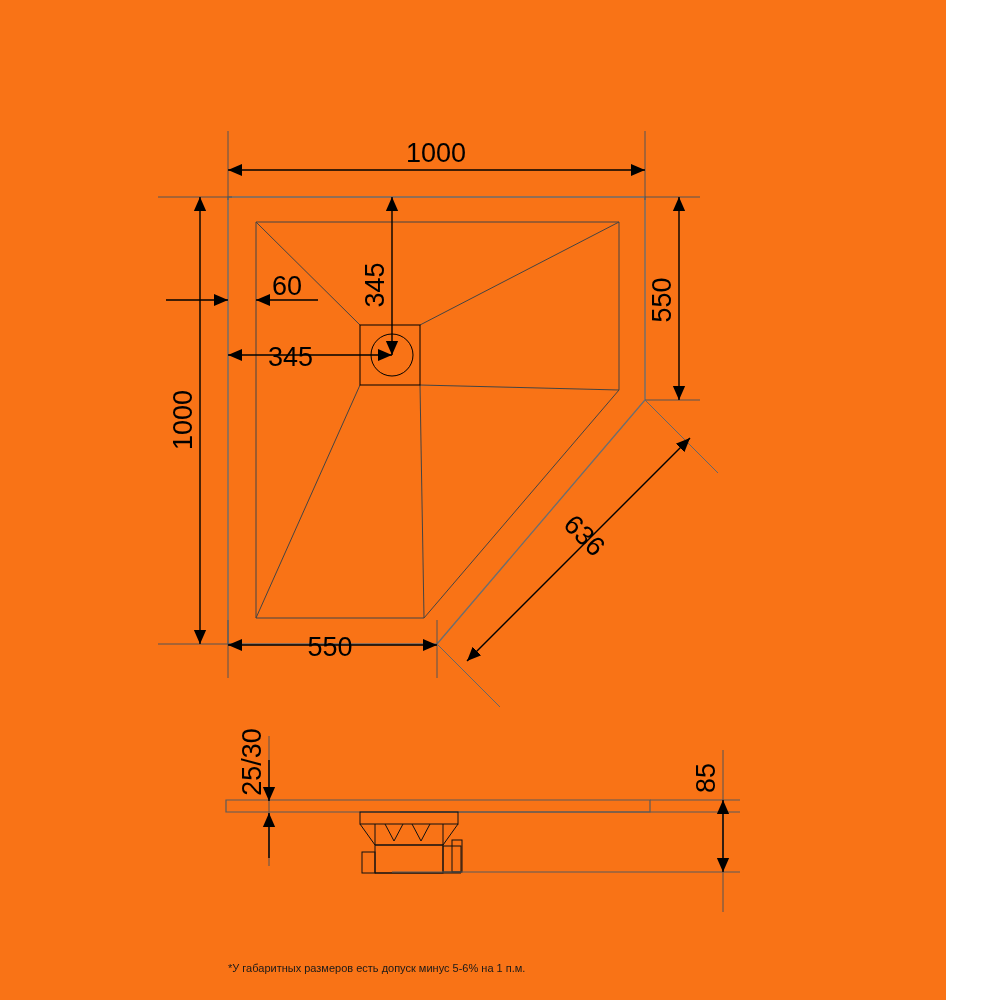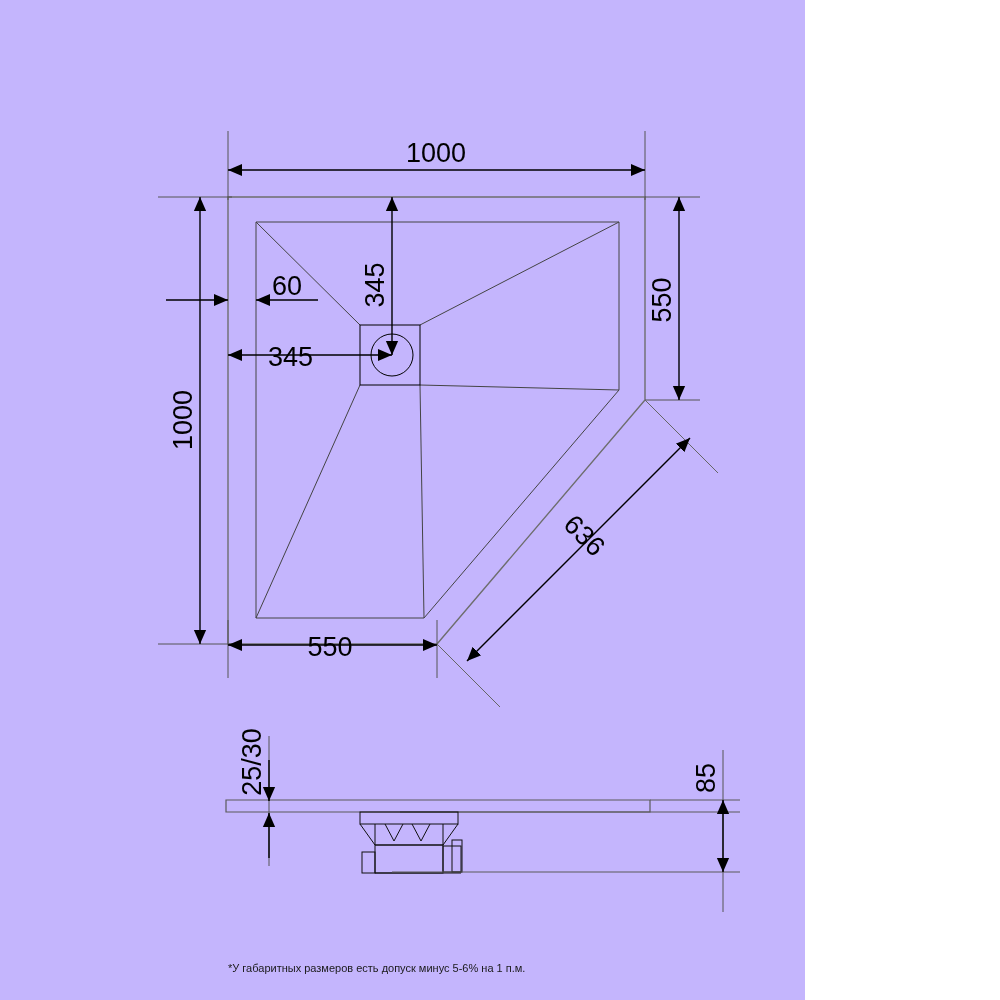--- a/index.html
+++ b/index.html
@@ -6,23 +6,23 @@
   html, body {
     margin: 0;
     padding: 0;
     background: #ffffff;
   }
   body {
     font-family: "Liberation Sans", sans-serif;
   }
   #sheet {
     position: relative;
-    width: 805px;
+    width: 946px;
     height: 1000px;
-    background: #c4b5fd;
+    background: #f97316;
     overflow: hidden;
   }
   #drawing-svg {
     position: absolute;
     left: 0;
     top: 0;
     width: 1000px;
     height: 1000px;
     display: block;
   }

